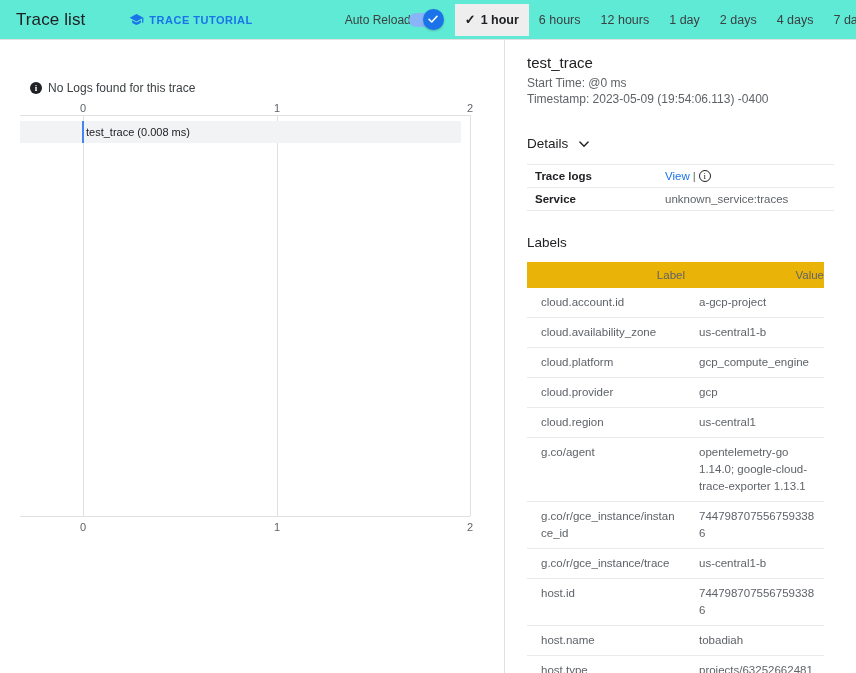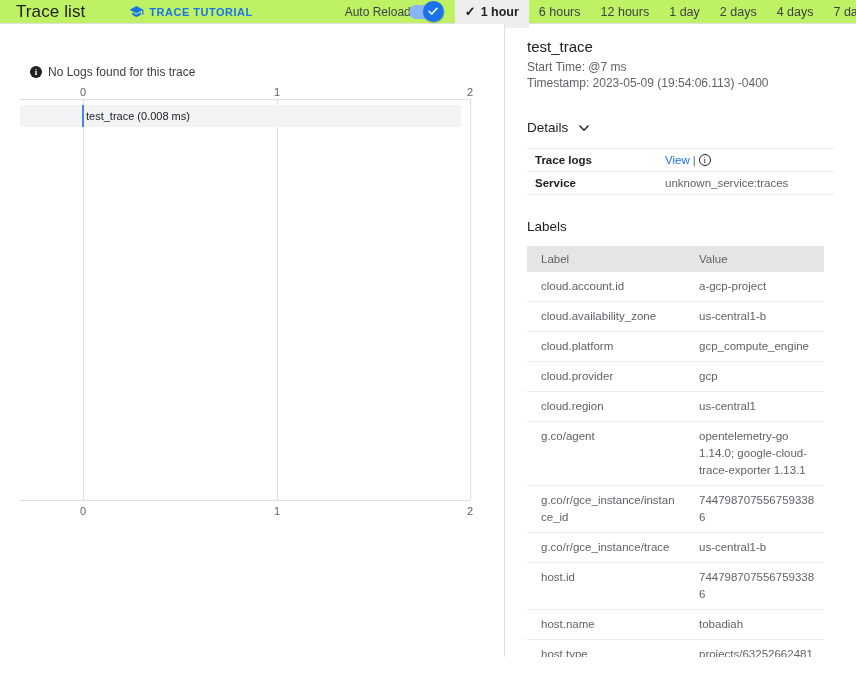--- a/index.html
+++ b/index.html
@@ -8,25 +8,25 @@
     width: 856px; height: 673px;
     background: #ffffff;
     font-family: "Liberation Sans", sans-serif;
     color: #202124;
     overflow: hidden;
   }
 
   
   .header {
     position: relative;
-    height: 24px;
+    height: 40px;
     border-bottom: 1px solid #e0e0e0;
     display: flex;
     align-items: center;
-    background: #bef264;
+    background: #5eead4;
   }
   .page-title {
     font-size: 17px;
     font-weight: 400;
     color: #202124;
     margin-left: 16px;
     letter-spacing: 0.1px;
     white-space: nowrap;
   }
   .tutorial-link {
@@ -251,22 +251,22 @@
     margin-top: 24px;
   }
 
   table.labels {
     width: 297px;
     border-collapse: collapse;
     margin-top: 12px;
     table-layout: fixed;
   }
   table.labels th {
-    background: #e5e5e5;
-    text-align: left;
+    background: #eab308;
+    text-align: right;
     font-size: 11.5px;
     font-weight: normal;
     color: #5f6368;
     padding: 7px 0 7px 14px;
   }
   table.labels th.col-label { width: 158px; }
   table.labels td {
     font-size: 11.5px;
     color: #5f6368;
     padding: 6px 6px 6px 14px;
@@ -359,21 +359,21 @@
       <div class="axis-line" style="left:20px; top:476px; width:450px;"></div>
 
       <div class="tick-label" style="left:83px; top:481px;">0</div>
       <div class="tick-label" style="left:277px; top:481px;">1</div>
       <div class="tick-label" style="left:470px; top:481px;">2</div>
     </div>
   </div>
 
   <div class="right-pane">
     <div class="trace-name">test_trace</div>
-    <div class="meta-line">Start Time: @7 ms</div>
+    <div class="meta-line">Start Time: @0 ms</div>
     <div class="meta-line">Timestamp: 2023-05-09 (19:54:06.113) -0400</div>
 
     <div class="details-toggle">
       <span>Details</span>
       <span>
         <svg width="14" height="14" viewBox="0 0 24 24" fill="none" stroke="#202124" stroke-width="2.4" stroke-linecap="round" stroke-linejoin="round">
           <polyline points="5,8.5 12,16 19,8.5"></polyline>
         </svg>
       </span>
     </div>

